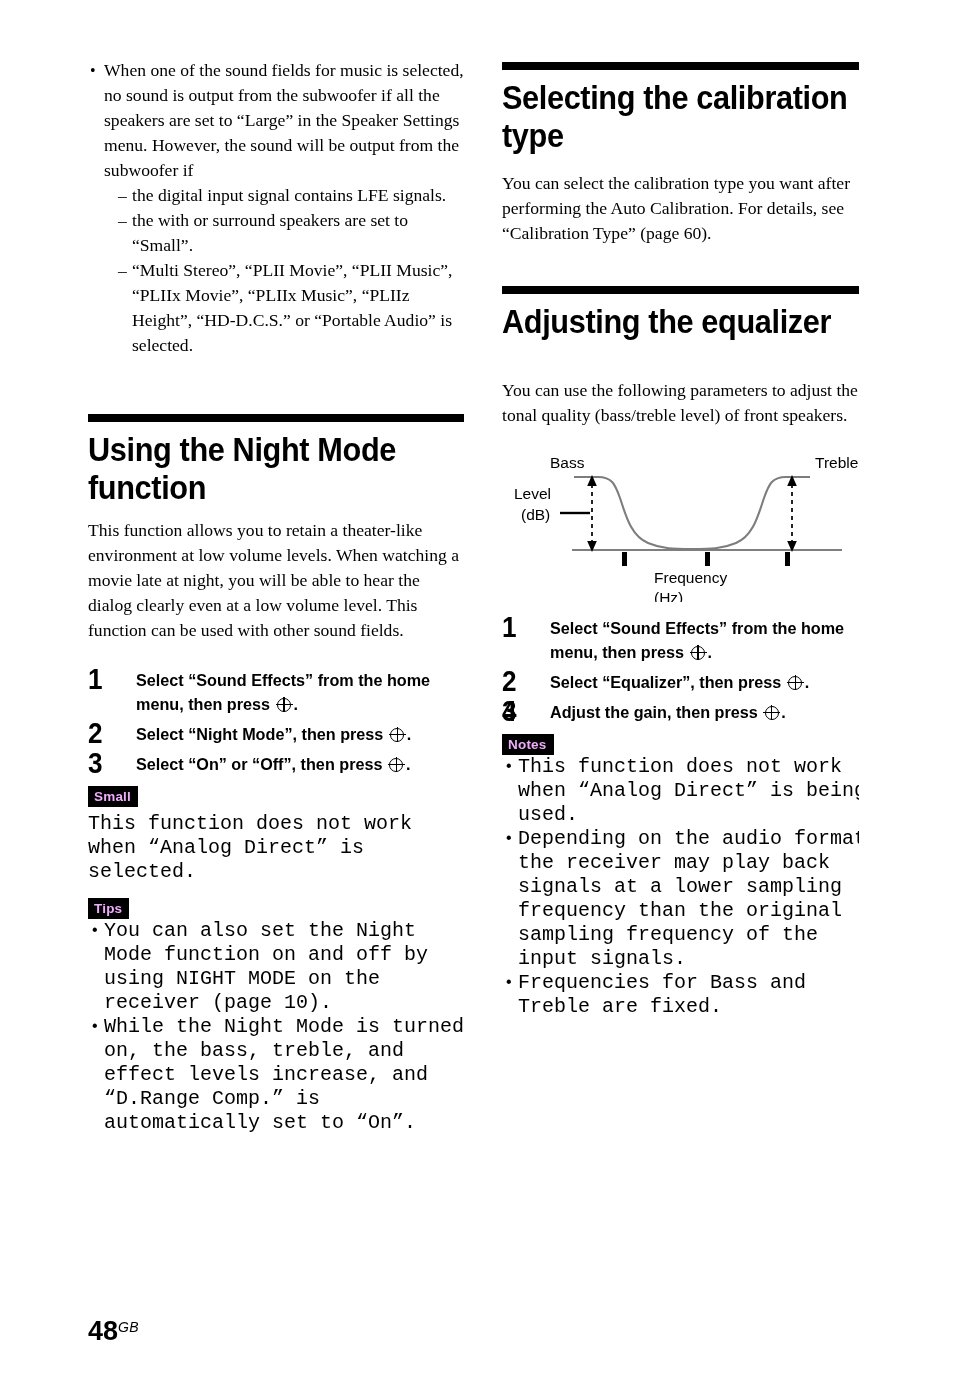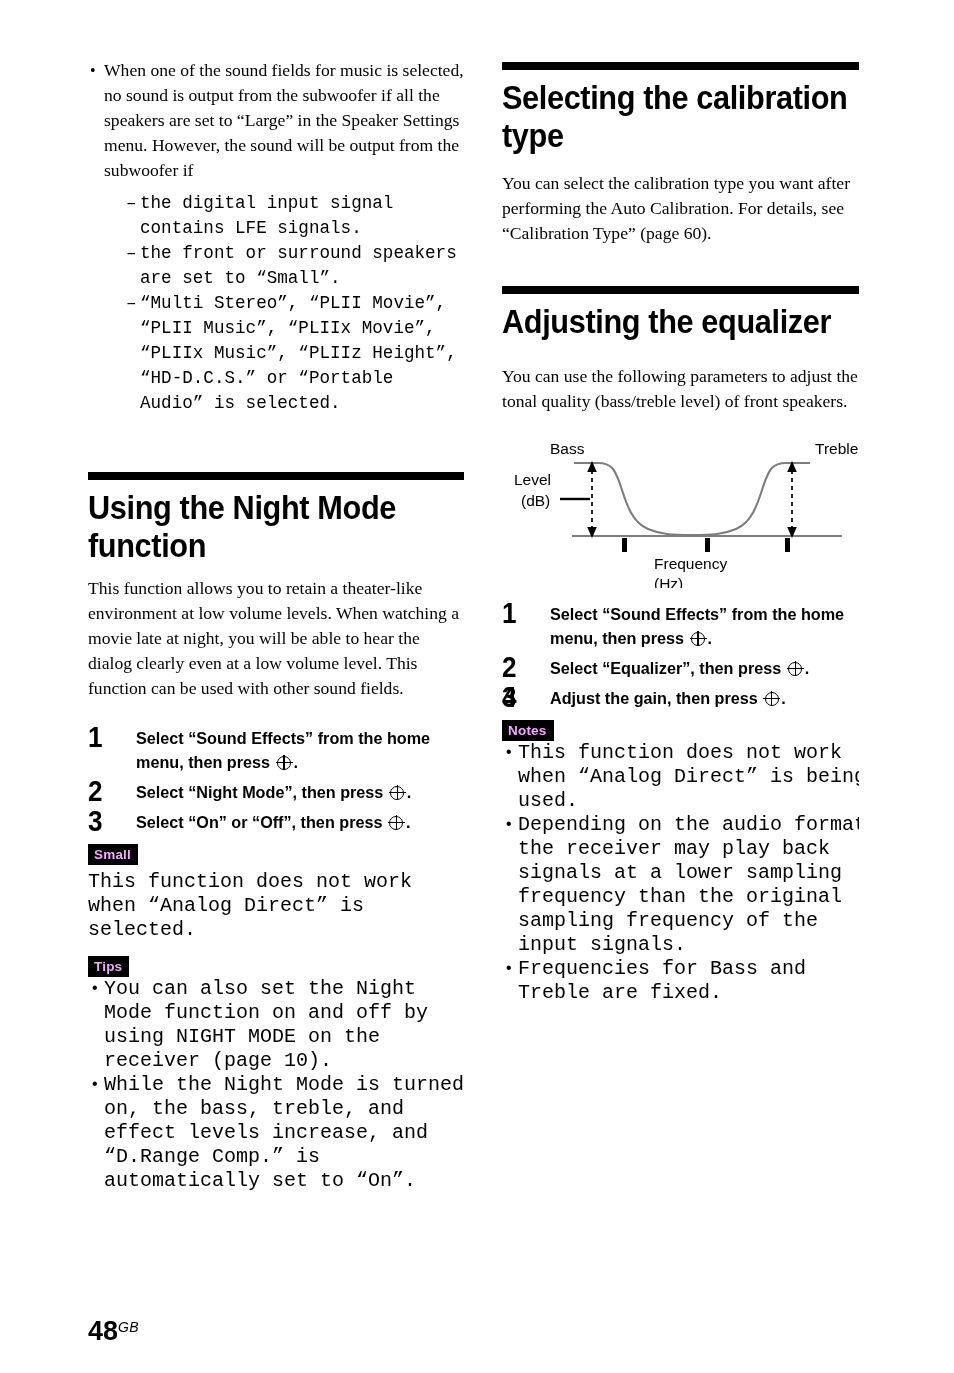--- a/index.html
+++ b/index.html
@@ -49,23 +49,22 @@
   }
   ul.bullets > li::before {
     content: "\2022";
     position: absolute;
     left: 2px;
     top: 0;
     font-size: 16px;
   }
   ul.dashes {
     list-style: none;
-    margin: 8px;
+    margin: 0;
     padding: 0 0 0 14px;
-    font-family: Liberation Mono, monospace;
   }
   ul.dashes > li {
     position: relative;
     padding-left: 14px;
   }
   ul.dashes > li::before {
     content: "\2013";
     position: absolute;
     left: 0;
     top: 0;
@@ -202,21 +201,21 @@
 
 <div id="page">
 
   <div class="col col-left" style="top:58px;">
 
     <ul class="bullets body-text">
       <li>
         <span>When one of the sound fields for music is selected, no sound is output from the subwoofer if all the speakers are set to “Large” in the Speaker Settings menu. However, the sound will be output from the subwoofer if</span>
         <ul class="dashes">
           <li>the digital input signal contains LFE signals.</li>
-          <li>the front or surround speakers are set to “Small”.</li>
+          <li>the with or surround speakers are set to “Small”.</li>
           <li>“Multi Stereo”, “PLII Movie”, “PLII Music”, “PLIIx Movie”, “PLIIx Music”, “PLIIz Height”, “HD-D.C.S.” or “Portable Audio” is selected.</li>
         </ul>
       </li>
     </ul>
 
     <div style="margin-top:56px;">
       <div class="rule"></div>
       <div class="heading">Using the Night Mode function</div>
 
       <div class="body-text" style="margin-top:11px;">This function allows you to retain a theater-like environment at low volume levels. When watching a movie late at night, you will be able to hear the dialog clearly even at a low volume level. This function can be used with other sound fields.</div>
@@ -255,21 +254,21 @@
 
     <div>
       <div class="rule"></div>
       <div class="heading">Selecting the calibration type</div>
       <div class="body-text" style="margin-top:16px;">You can select the calibration type you want after performing the Auto Calibration. For details, see “Calibration Type” (page 60).</div>
     </div>
 
     <div style="margin-top:40px;">
       <div class="rule"></div>
       <div class="heading">Adjusting the equalizer</div>
-      <div class="body-text" style="margin-top:23px;">You can use the following parameters to adjust the tonal quality (bass/treble level) of front speakers.</div>
+      <div class="body-text" style="margin-top:37px;">You can use the following parameters to adjust the tonal quality (bass/treble level) of front speakers.</div>
 
       <div class="diagram" style="margin-top:12px;">
         <svg width="380" height="162" viewBox="0 0 380 162" xmlns="http://www.w3.org/2000/svg">
 
           <text class="dia-label" x="48" y="28" id="lbl-bass">Bass</text>
 
           <text class="dia-label" x="313" y="28" id="lbl-treble">Treble</text>
 
           <text class="dia-label" x="12" y="59" id="lbl-level">Level</text>
           <text class="dia-label" x="19" y="80" id="lbl-level-unit">(dB)</text>

